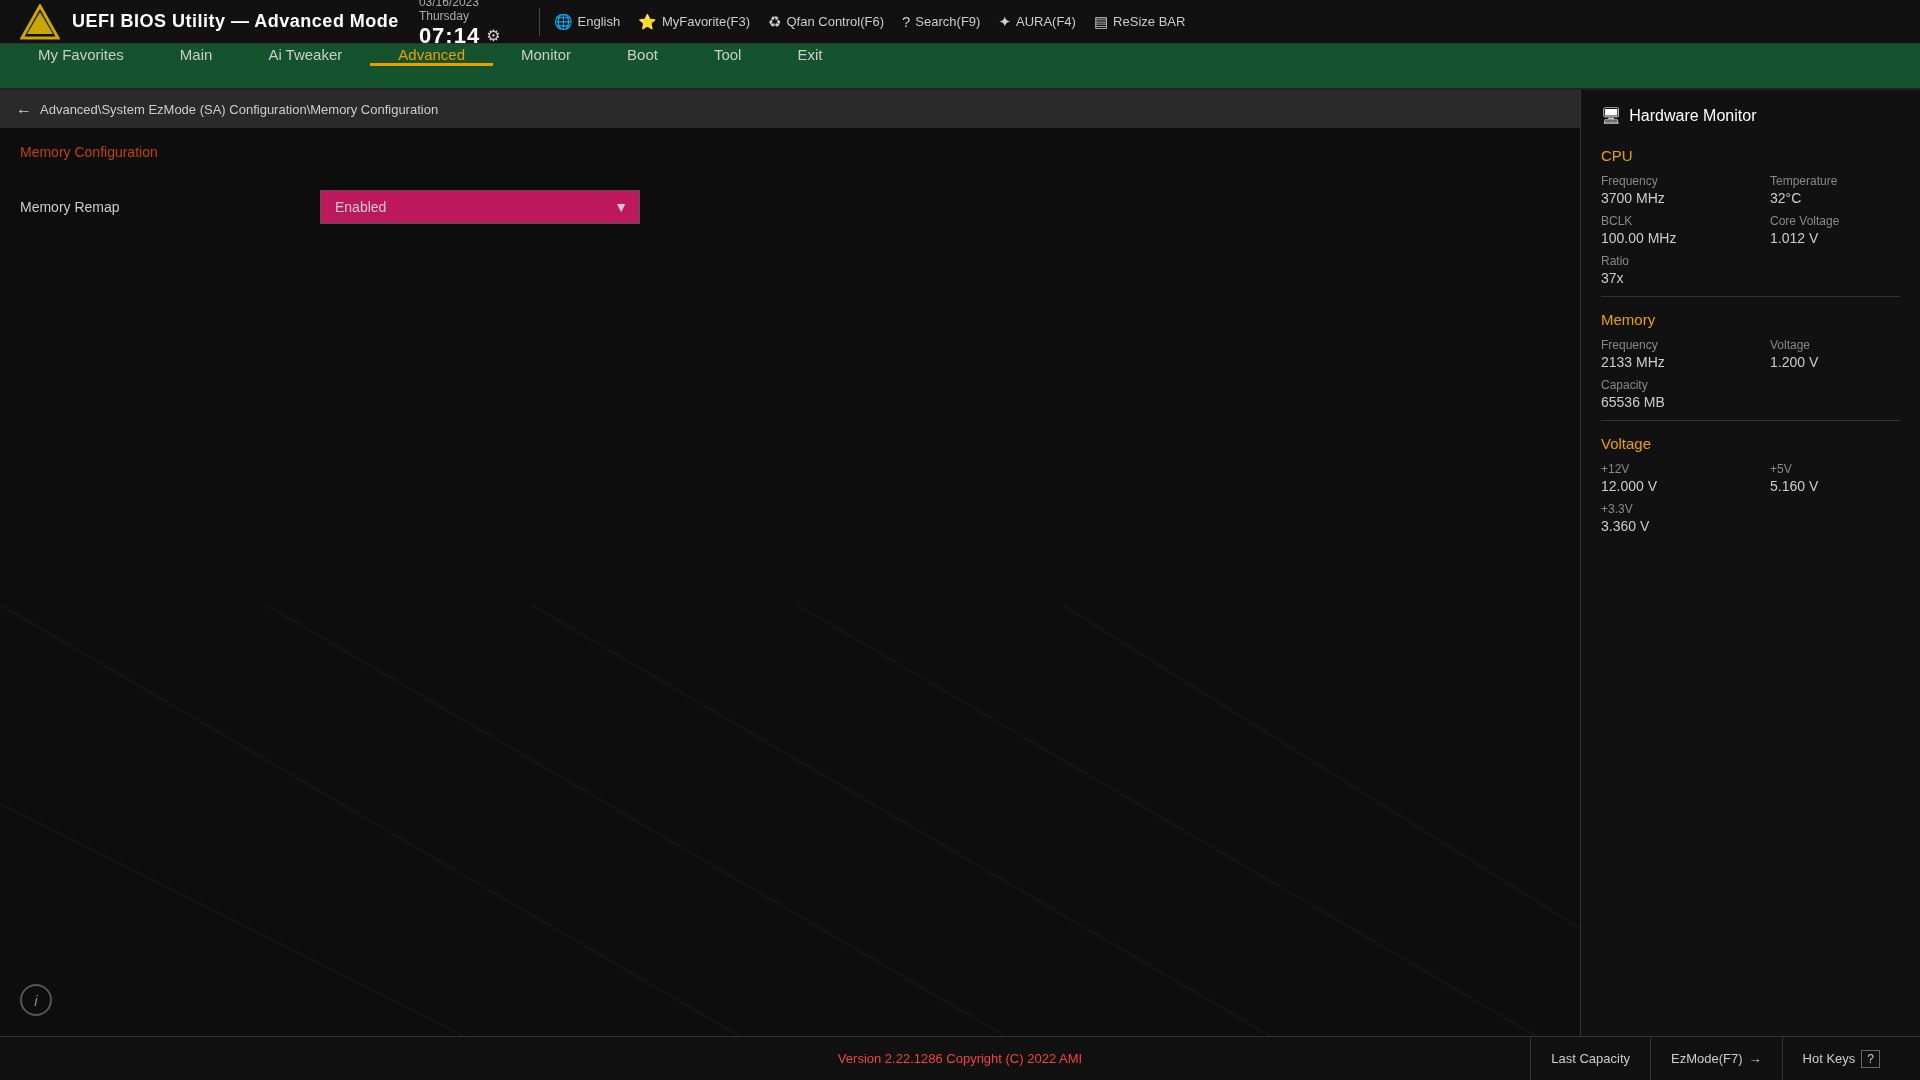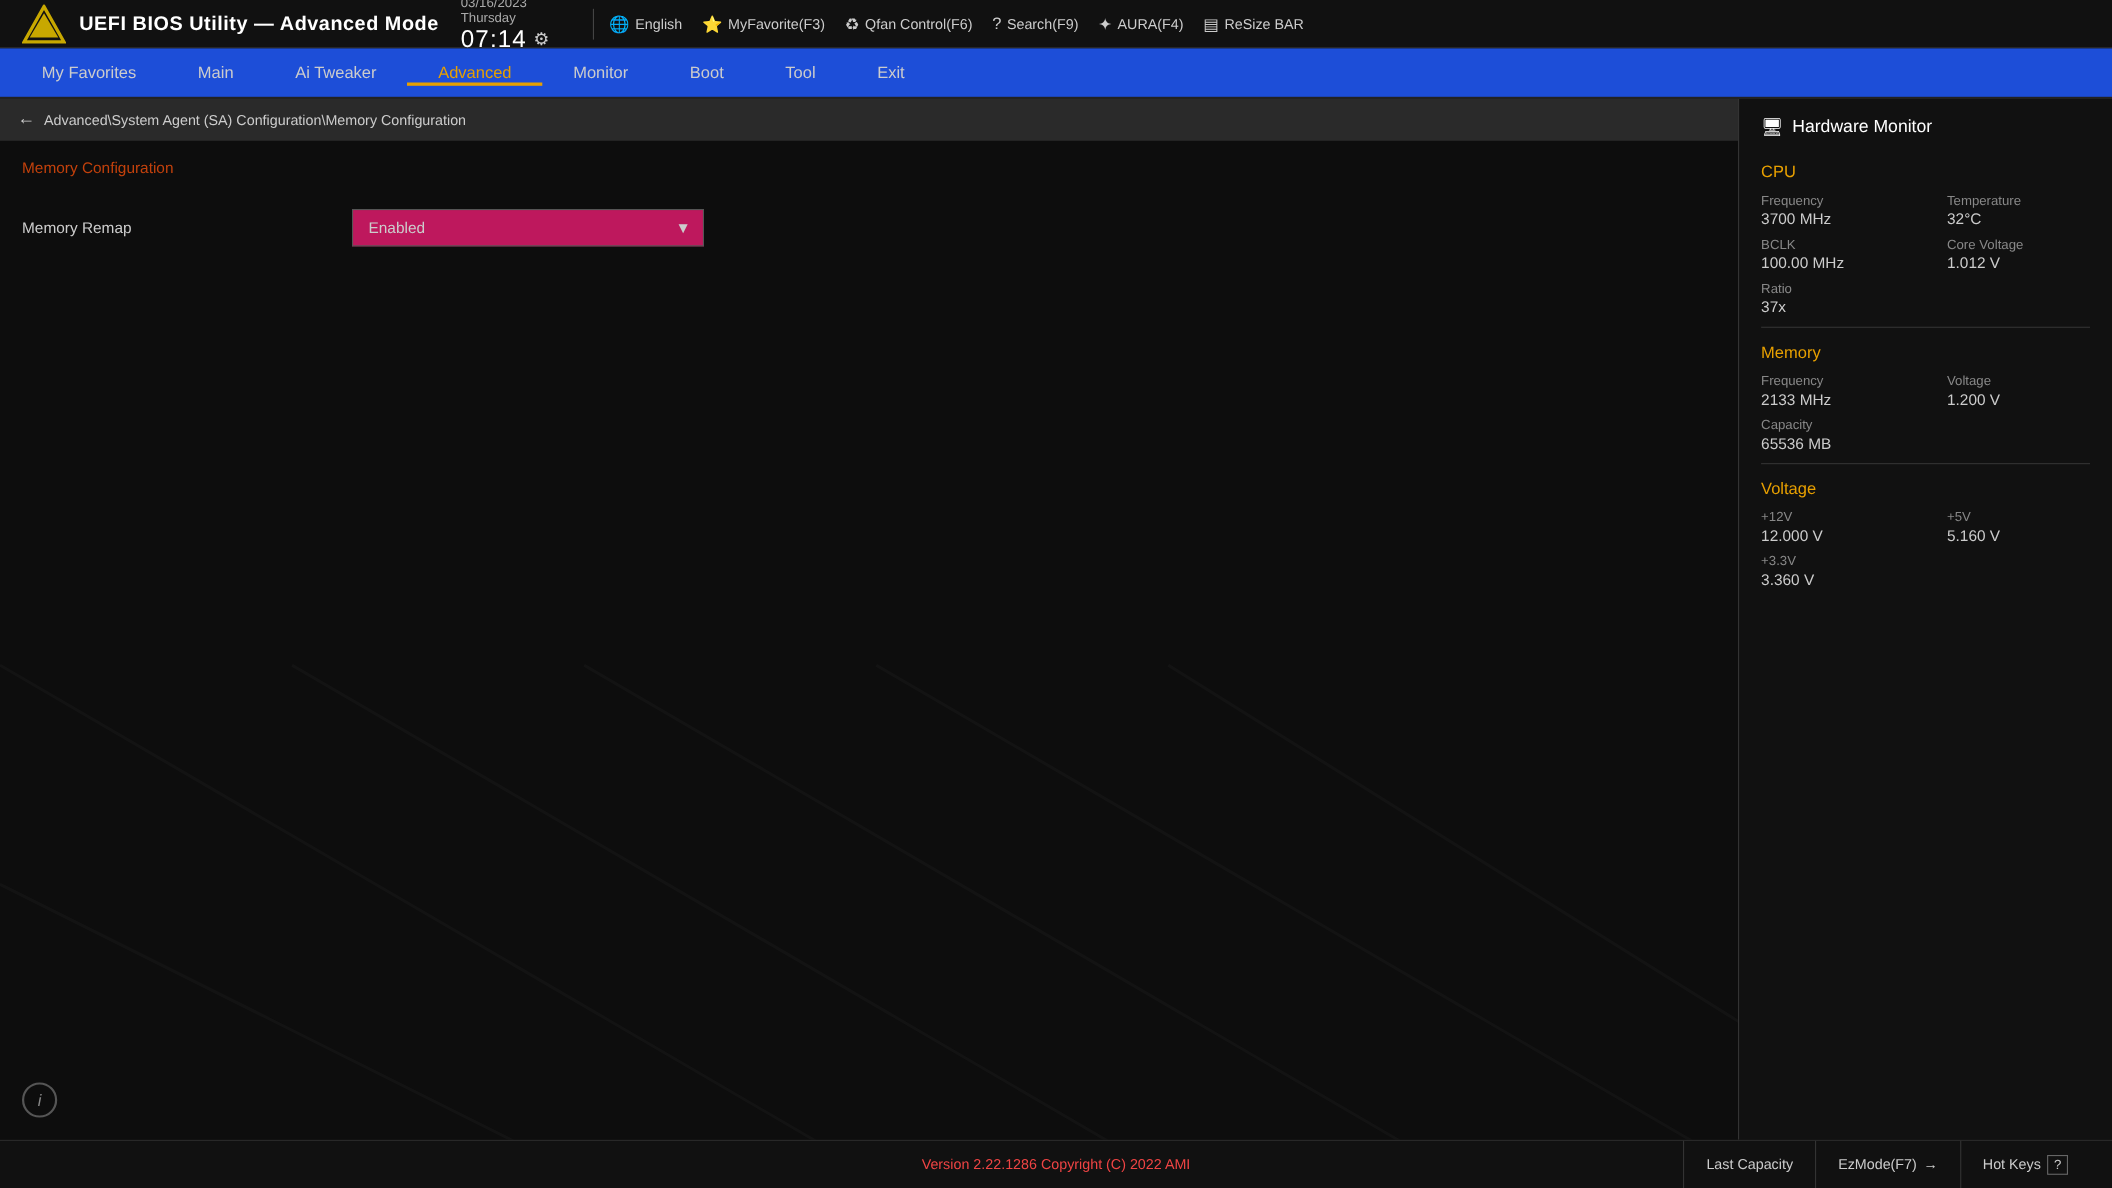--- a/index.html
+++ b/index.html
@@ -53,21 +53,21 @@
       font-size: 12px;
       color: #aaa;
     }
     #time-area {
       display: flex;
       align-items: center;
       gap: 6px;
     }
     #time-display {
       font-size: 22px;
-      font-weight: normal;
+      font-weight: bold;
       color: #fff;
       letter-spacing: 1px;
     }
     #gear-icon {
       color: #ccc;
       font-size: 16px;
     }
 
     #divider-v {
       width: 1px;
@@ -91,23 +91,23 @@
       font-size: 13px;
       cursor: pointer;
       white-space: nowrap;
     }
     .toolbar-icon {
       font-size: 15px;
     }
 
     
     #nav-menu {
-      background: #1d4ed8;
-      display: flex;
-      align-items: center;
+      background: #14532d;
+      display: flex;
+      align-items: flex-start;
       height: 46px;
       border-bottom: 2px solid #222;
       padding: 0 10px;
     }
     .nav-item {
       display: flex;
       align-items: center;
       padding: 0 28px;
       color: #ccc;
       font-size: 15px;
@@ -376,21 +376,21 @@
   <div class="nav-item">Tool</div>
   <div class="nav-item">Exit</div>
 </div>
 
 <div id="main-layout">
 
   <div id="content-area">
 
     <div id="breadcrumb-bar">
       <span id="back-arrow">←</span>
-      <span id="breadcrumb-text">Advanced\System Agent (SA) Configuration\Memory Configuration</span>
+      <span id="breadcrumb-text">Advanced\System EzMode (SA) Configuration\Memory Configuration</span>
     </div>
 
     <div id="section-header">
       <span>Memory Configuration</span>
     </div>
 
     <div id="settings-area">
       <div class="setting-row">
         <div class="setting-label">Memory Remap</div>
         <div class="setting-control">

